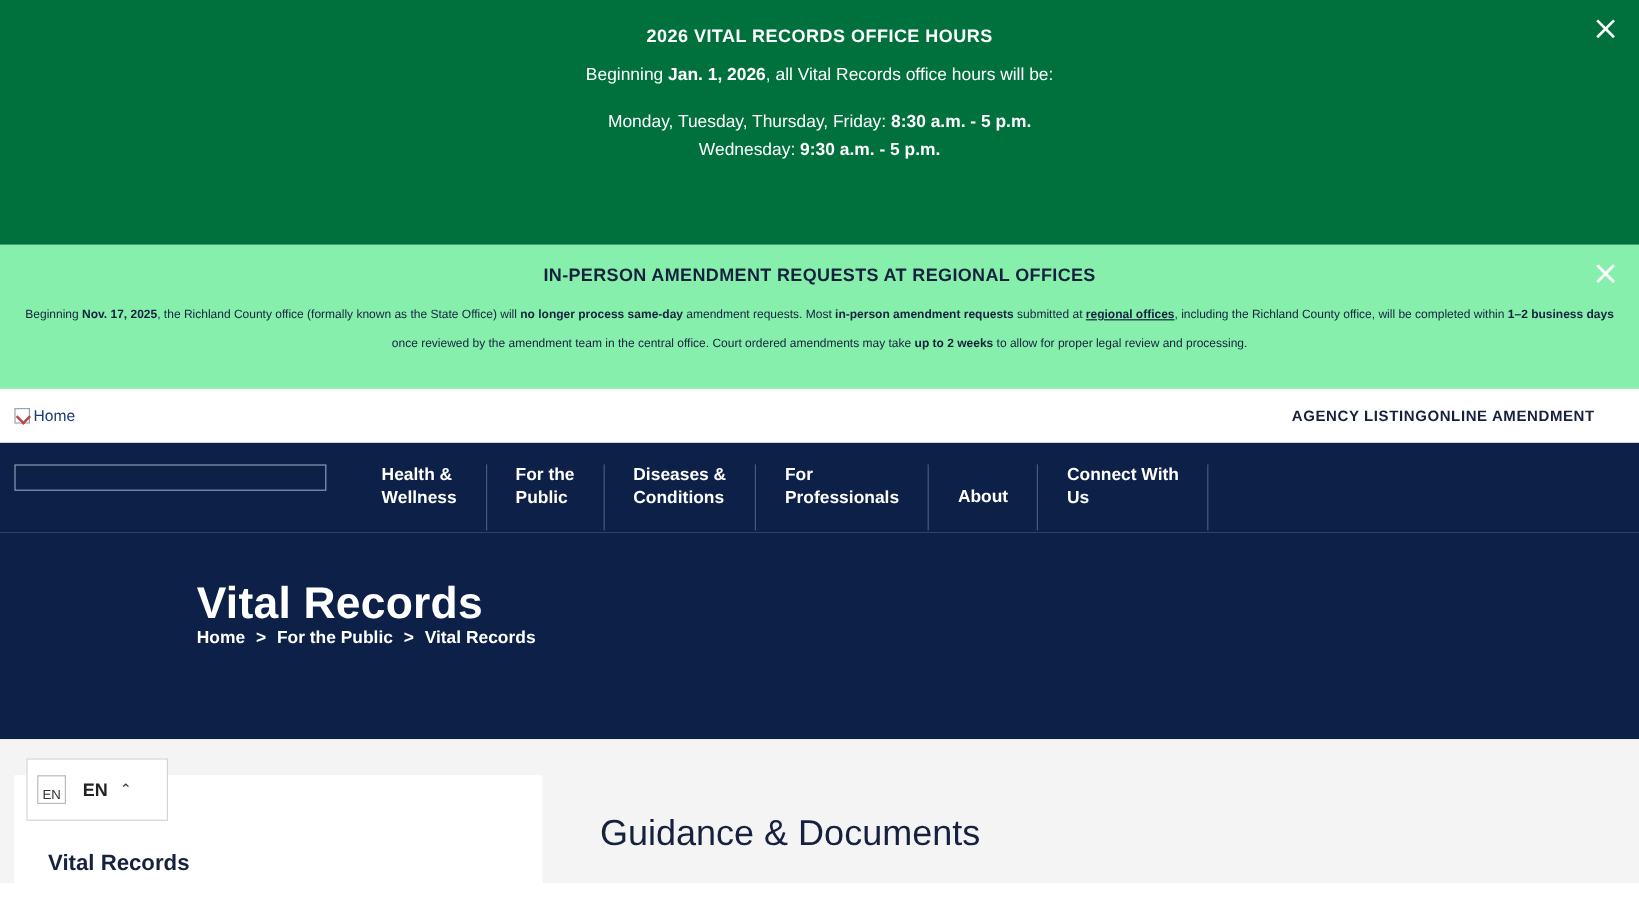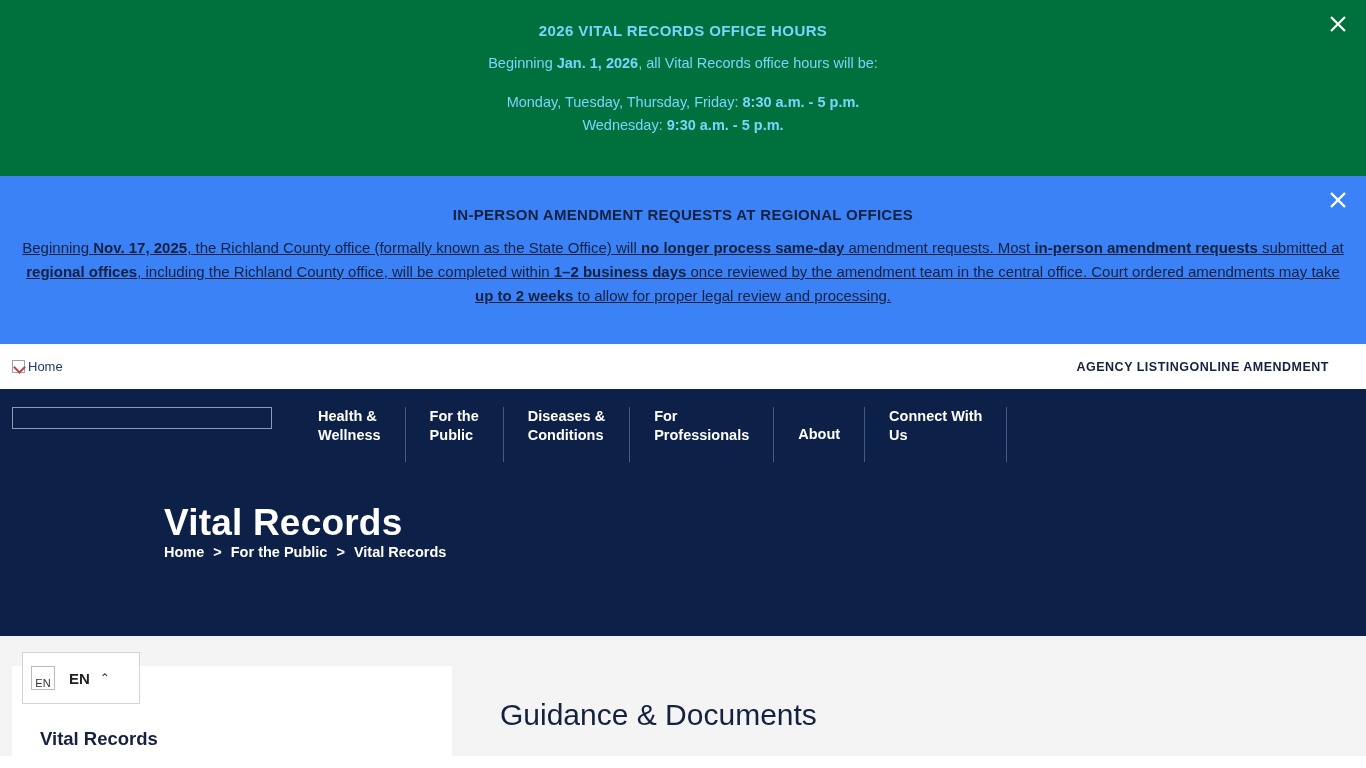--- a/index.html
+++ b/index.html
@@ -9,22 +9,22 @@
     height: 768px;
     overflow: hidden;
     background: #ffffff;
     font-family: "Liberation Sans", sans-serif;
   }
 
   
   .alert-green {
     position: relative;
     background: #00713c;
-    color: #7dd3fc;
-    height: 176px;
+    color: #ffffff;
+    height: 204px;
     box-sizing: border-box;
     padding: 22px 60px 0 60px;
     text-align: center;
   }
   .alert-green .alert-title {
     font-size: 15px;
     font-weight: bold;
     letter-spacing: .4px;
     margin-bottom: 13px;
   }
@@ -44,39 +44,38 @@
     background: none;
     border: none;
     padding: 0;
     line-height: 0;
   }
   .close-btn svg { display: block; }
 
   
   .alert-amber {
     position: relative;
-    background: #3b82f6;
-    color: #16213f;
-    height: 168px;
-    box-sizing: border-box;
-    padding: 30px 18px 0 18px;
+    background: #86efac;
+    color: #16213f;
+    height: 120px;
+    box-sizing: border-box;
+    padding: 17px 18px 0 18px;
     text-align: center;
   }
   .alert-amber .alert-title {
     font-size: 15px;
     font-weight: bold;
     letter-spacing: .3px;
     margin-bottom: 13px;
   }
   .alert-amber .alert-body {
-    font-size: 15px;
+    font-size: 10px;
     line-height: 24px;
     max-width: 1330px;
     margin: 4px auto;
-    text-decoration: underline;
   }
   .alert-amber a {
     color: #16213f;
     text-decoration: underline;
     font-weight: bold;
   }
   .alert-amber b { font-weight: bold; }
 
   
   .utility-bar {

